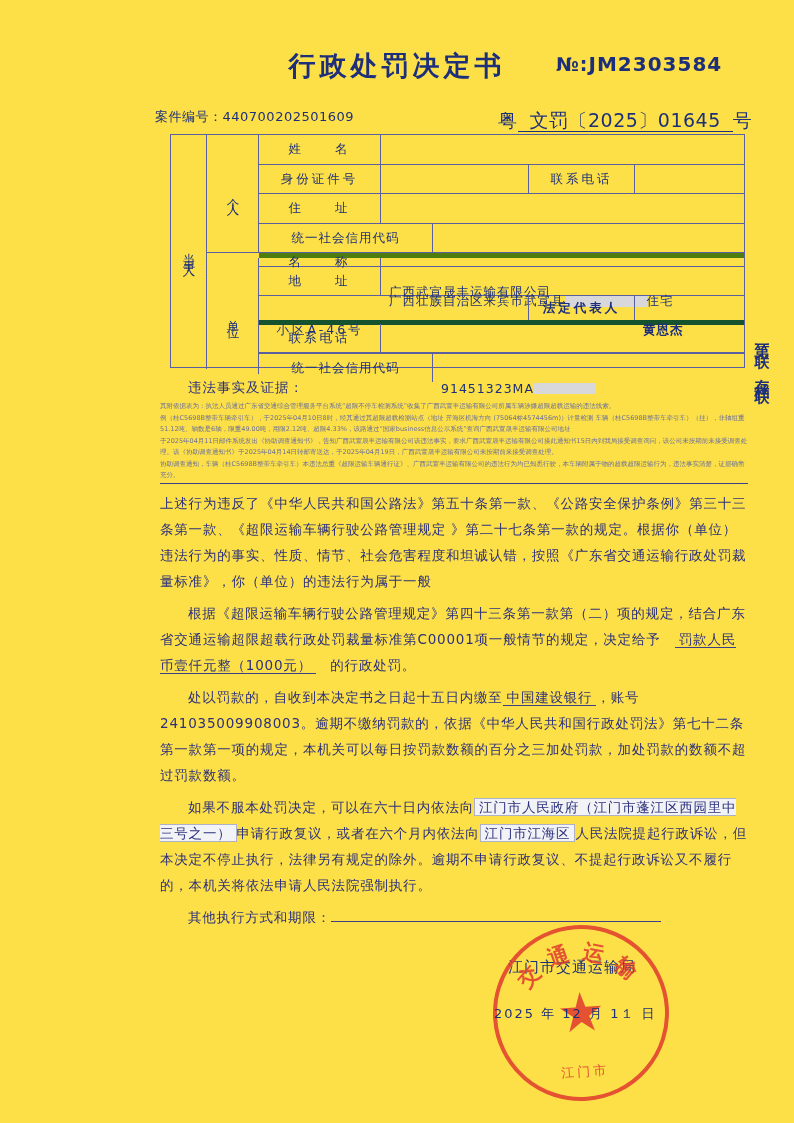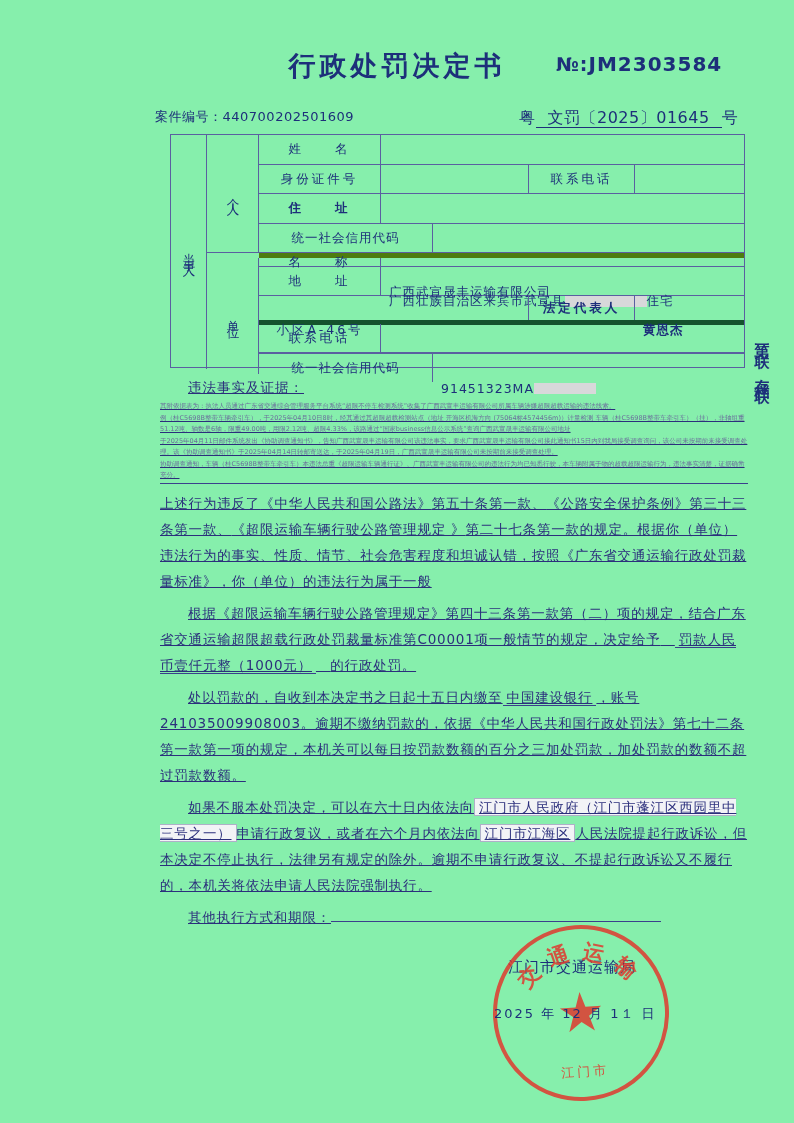--- a/index.html
+++ b/index.html
@@ -6,40 +6,40 @@
   body{
     width:794px;height:1123px;
     background:#ffffff;
     font-family:"DejaVu Sans","Liberation Sans",sans-serif;
     position:relative;
     overflow:hidden;
     color:#2b2f6e;
   }
   .page{
     position:absolute;inset:0;
-    background:#86efac;
+    background:#fde047;
     padding-left:43px;
   }
   
   .doc-title{
     position:absolute;top:48px;left:0;width:794px;text-align:center;
     font-size:27px;letter-spacing:4px;font-weight:bold;color:#1d2f7a;
     font-family:"DejaVu Sans","Liberation Sans",sans-serif;
   }
   .serial{
     position:absolute;top:52px;left:556px;
     font-size:20px;color:#1d2f7a;letter-spacing:1px;font-weight:bold;
   }
   .serial .no{font-size:19px;}
   .case-no{
     position:absolute;top:108px;left:155px;font-size:13px;color:#1d2f7a;
     letter-spacing:.5px;
   }
   .doc-no{
-    position:absolute;top:108px;left:519px;font-size:16px;color:#1d2f7a;letter-spacing:.5px;text-align:right;
+    position:absolute;top:108px;left:498px;font-size:19px;color:#1d2f7a;letter-spacing:.5px;text-align:right;
   }
   .doc-no u{text-decoration:none;border-bottom:1px solid #1d2f7a;padding:0 12px;}
   
   .tbl{
     position:absolute;top:134px;left:170px;width:575px;height:234px;
     border:1px solid #5a5fa0;
     box-sizing:border-box;
   }
   .tbl .row{
     display:flex;border-bottom:1px solid #5a5fa0;box-sizing:border-box;
@@ -65,21 +65,21 @@
   }
   
   .side-note{
     position:absolute;top:332px;left:752px;
     writing-mode:vertical-rl;text-orientation:upright;
     font-size:15px;color:#1d2f7a;letter-spacing:5px;font-weight:bold;
   }
   
   .body{
     position:absolute;top:374px;left:160px;width:588px;
-    font-size:13.5px;line-height:26px;color:#2b2f7c;text-decoration:underline;
+    font-size:13.5px;line-height:26px;color:#2b2f7c;
   }
   .lbl{letter-spacing:1px;}
   .fine-print{
     font-size:6.5px;line-height:11px;color:#6b6f9c;letter-spacing:0;
     display:block;margin-top:1px;
   }
   .rule{
     border-bottom:1px solid #3a3f8c;height:0;margin:2px 0 1px 0;
   }
   .para{margin-top:6px;text-indent:28px;letter-spacing:.8px;}
@@ -147,21 +147,21 @@
         <div class="row" style="height:30px;">
           <div class="cell c-label">姓　　名</div>
           <div class="cell c-val v"></div>
         </div>
         <div class="row" style="height:29px;">
           <div class="cell c-label">身份证件号</div>
           <div class="cell v" style="width:148px;border-right:1px solid #5a5fa0;"></div>
           <div class="cell c-label2">联系电话</div>
           <div class="cell c-val v"></div>
         </div>
-        <div class="row" style="height:30px;font-weight:bold;">
+        <div class="row" style="height:30px;">
           <div class="cell c-label">住　　址</div>
           <div class="cell c-val v"></div>
         </div>
         <div class="row" style="height:29px;">
           <div class="cell c-label" style="width:174px;letter-spacing:1px;">统一社会信用代码</div>
           <div class="cell c-val v"></div>
         </div>
 
         <div class="row" style="height:14px;border-top:5px solid #4d7c0f;">
           <div class="cell c-group" style="height:116px;border-right:1px solid #5a5fa0;margin-left:-52px;width:52px;">

